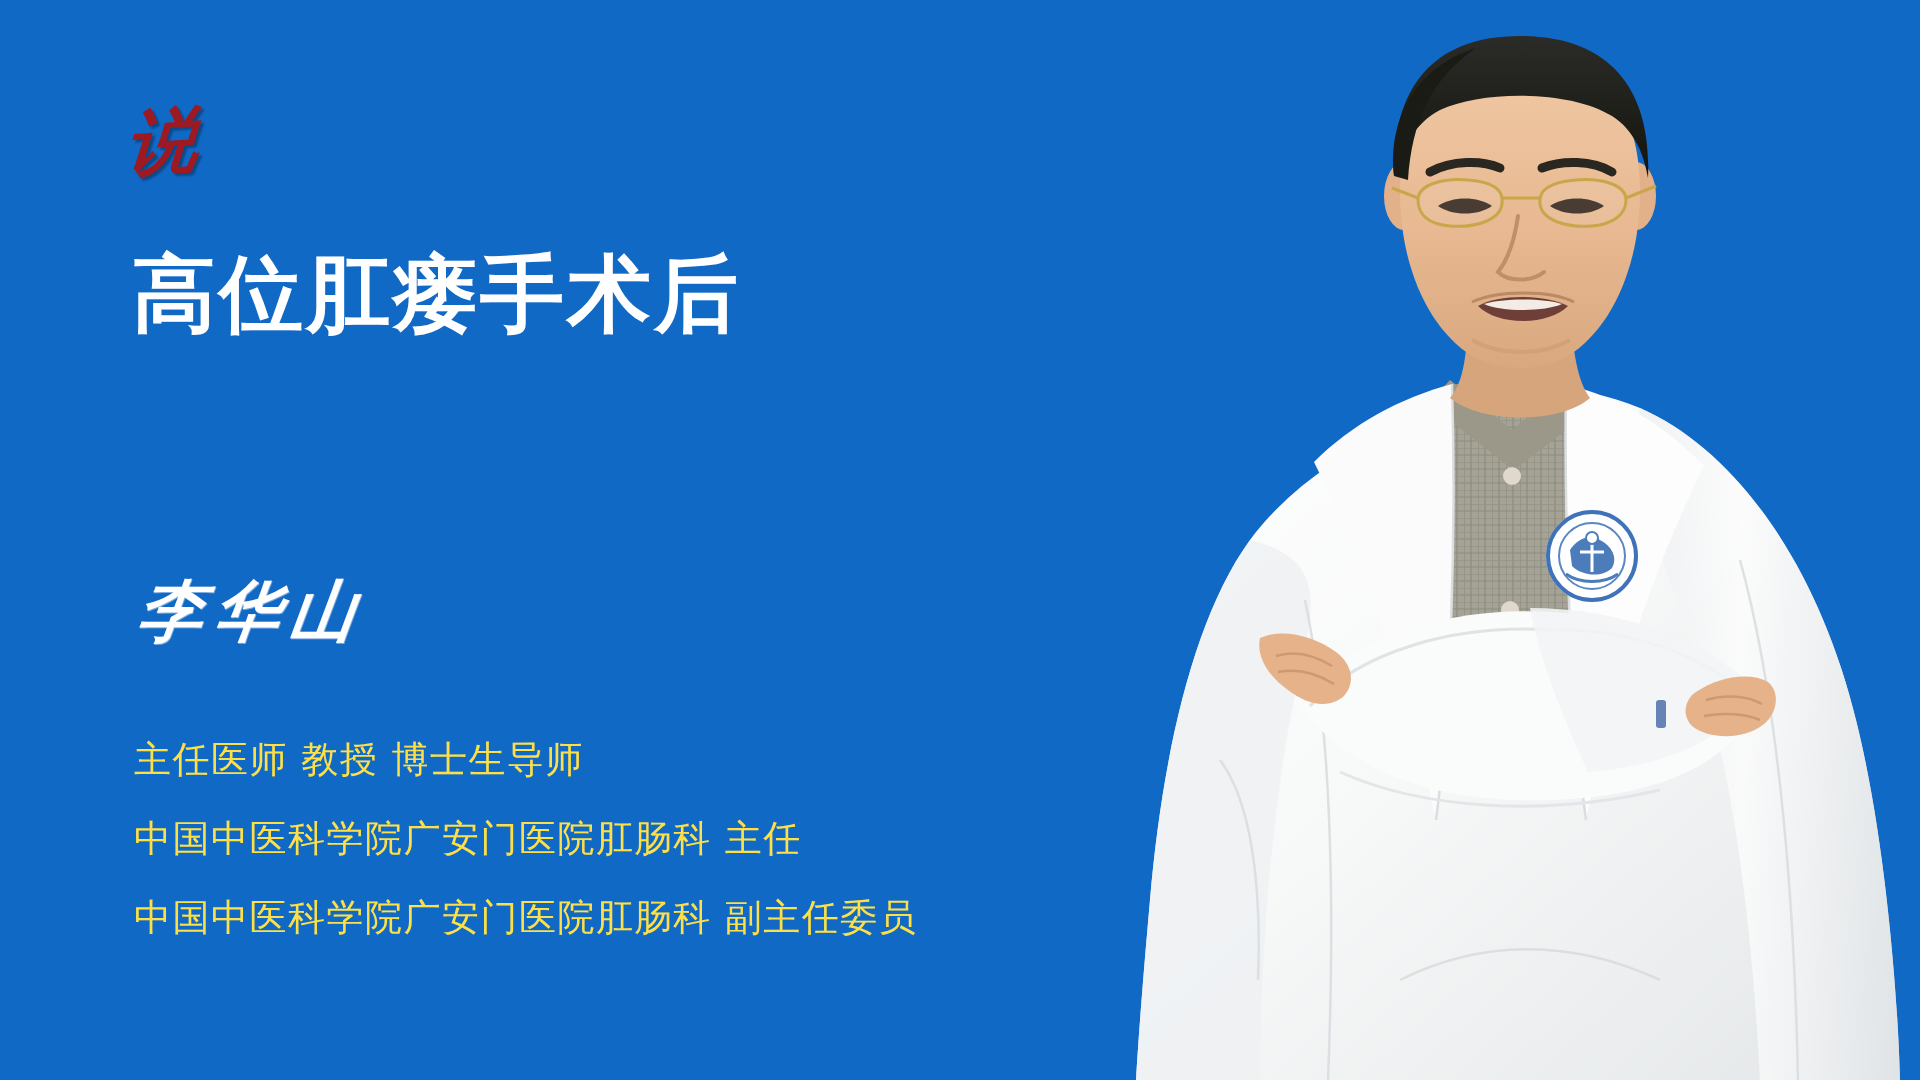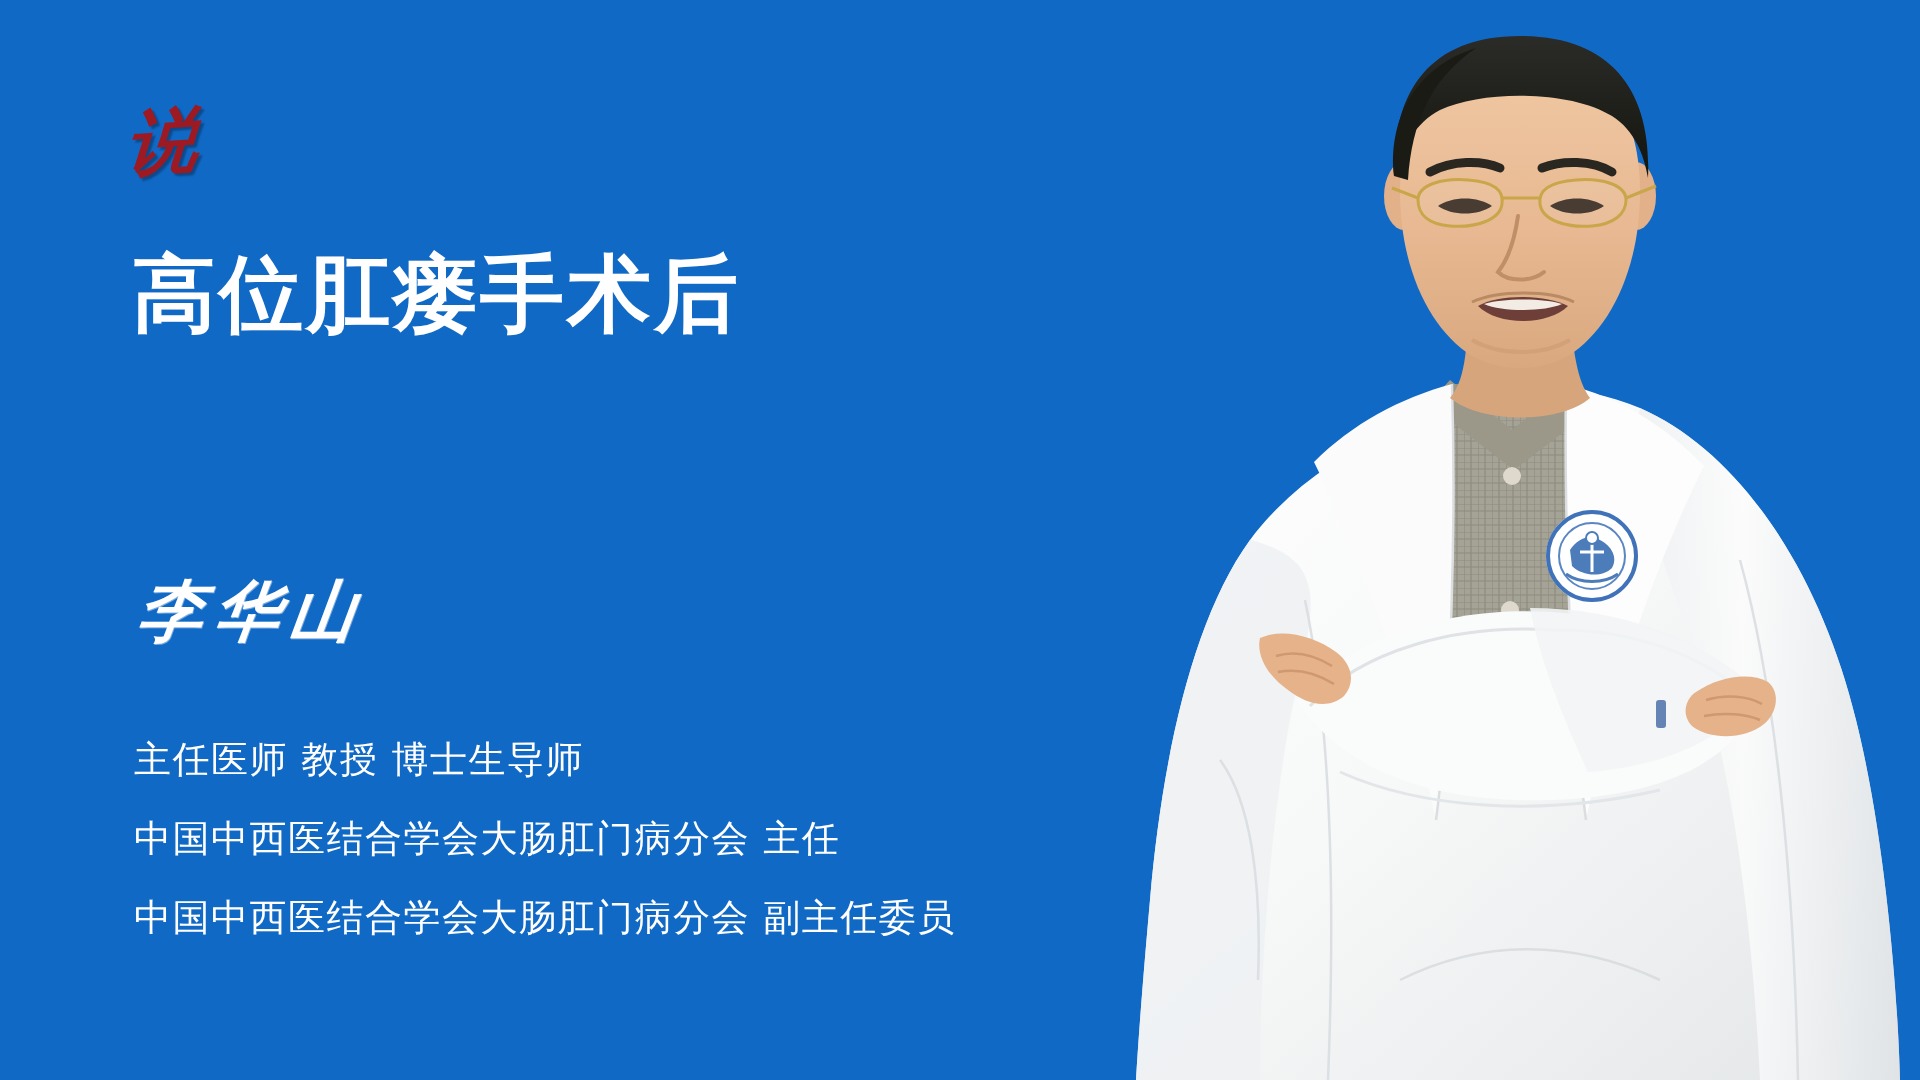--- a/index.html
+++ b/index.html
@@ -81,21 +81,21 @@
     white-space:nowrap;
     transform:skewX(-7deg);
     font-family:"DejaVu Serif","Liberation Serif",serif;
     text-shadow:1px 1px 0 rgba(255,255,255,.45);
   }
 
   
   .credentials {
     position:absolute;
     left:2px; top:720px;
-    color:#ffffff;
+    color:#fde047;
   }
   .credential-line {
     font-size:37px;
     line-height:79px;
     font-weight:400;
     letter-spacing:1.5px;
     white-space:nowrap;
     font-family:"DejaVu Sans","Liberation Sans",sans-serif;
   }
 
@@ -301,18 +301,18 @@
     </div>
 
     <div class="title">
       <div class="title-line">高位肛瘘手术后</div>
     </div>
 
     <div class="doctor-name">李华山</div>
 
     <div class="credentials">
       <div class="credential-line">主任医师  教授  博士生导师</div>
-      <div class="credential-line">中国中西医结合学会大肠肛门病分会  主任</div>
-      <div class="credential-line">中国中西医结合学会大肠肛门病分会  副主任委员</div>
+      <div class="credential-line">中国中医科学院广安门医院肛肠科  主任</div>
+      <div class="credential-line">中国中医科学院广安门医院肛肠科  副主任委员</div>
     </div>
 
   </div>
 </div>
 
 </body></html>

